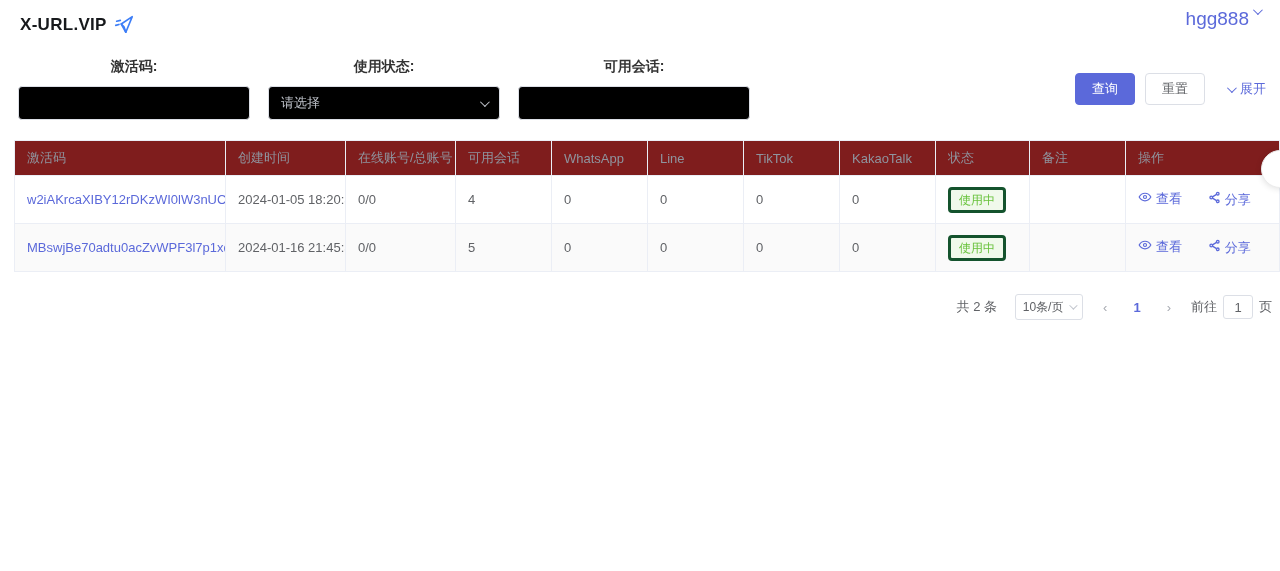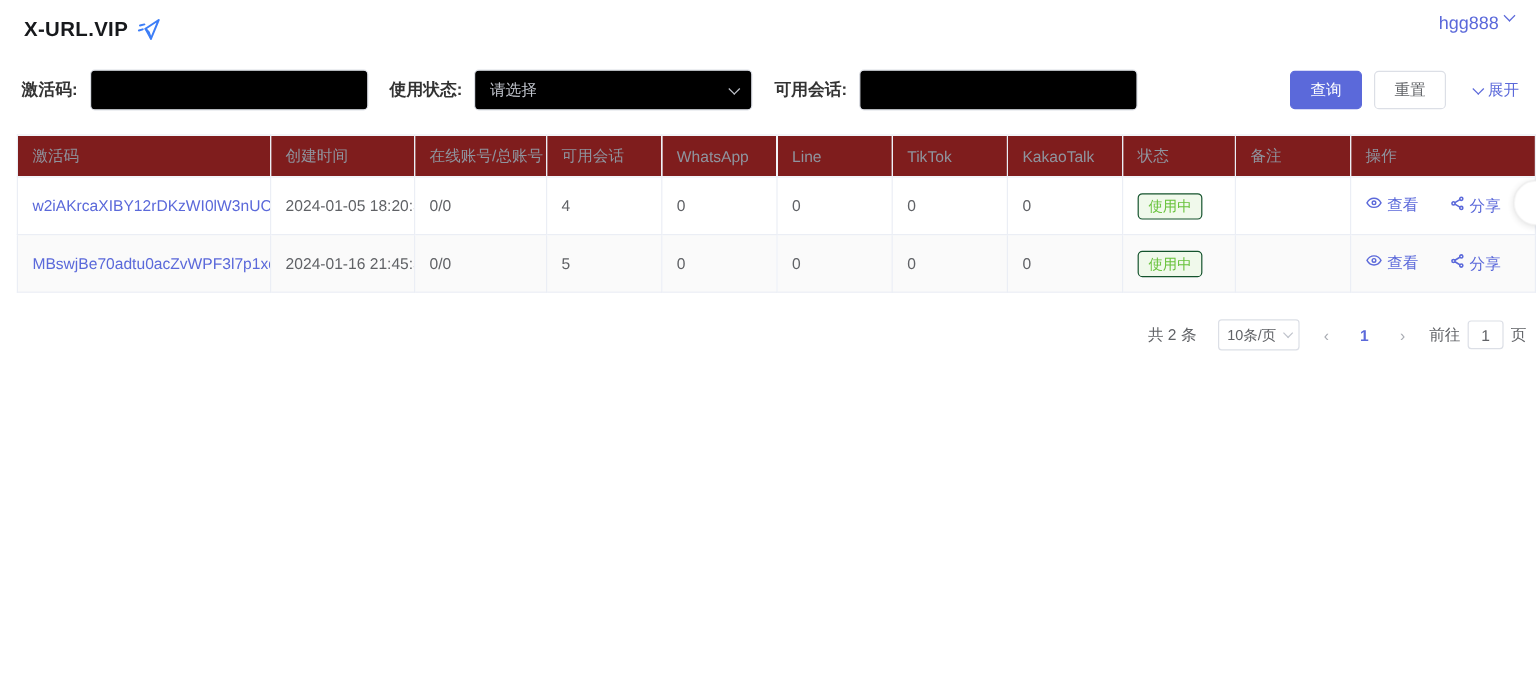--- a/index.html
+++ b/index.html
@@ -3,49 +3,49 @@
 <meta charset="utf-8">
 <style>
   * { box-sizing: border-box; margin: 0; padding: 0; }
   html,body { width: 1280px; height: 571px; background: #fff; overflow: hidden; }
   body { font-family: "Liberation Sans", "DejaVu Sans", sans-serif; font-size: 14px; color: #606266; }
 
   
   .topbar { display:flex; justify-content:space-between; align-items:center; padding: 8px 20px 6px 20px; height: 36px; }
   .logo { display:flex; align-items:center; gap:6px;margin-top:12px; }
   .logo-text { font-size: 17px; font-weight: bold; color: #17191c; letter-spacing: .3px; }
-  .user { display:flex; align-items:flex-start; gap:4px; color:#5b69da; font-size:15px; cursor:pointer; }
+  .user { display:flex; align-items:flex-start; gap:4px; color:#5b69da; font-size:19px; cursor:pointer; }
   .chev { display:inline-block; width:8px; height:8px; border-right:1.5px solid currentColor; border-bottom:1.5px solid currentColor; transform: rotate(45deg) translateY(-2px); }
   .chev-sm { width:7px; height:7px; }
 
   
   .filters { display:flex; align-items:center; justify-content:space-between; padding: 22px 14px 0 18px; }
   .filter-left { display:flex; align-items:center; gap: 18px; }
-  .filter-item { display:flex; align-items:center; gap: 10px; }
+  .filter-item { display:flex; align-items:center; gap: 10px; flex-direction: column; }
   .filter-label { font-weight: 700; color: #333; font-size: 14px; white-space: nowrap; }
   .f-input, .f-select { width: 232px; height: 34px; border:1px solid #dcdfe6; border-radius: 4px; padding: 0 12px; font-size: 13px; color:#606266; background:#000000; outline:none; }
   .f-input::placeholder { color:#c0c4cc; }
   .f-select { display:flex; align-items:center; justify-content:space-between; cursor:pointer; }
   .f-select .ph { color:#c0c4cc; }
   .f-select .chev { color:#c0c4cc; }
   .filter-right { display:flex; align-items:center; gap: 10px; }
   .btn { height: 32px; padding: 0 16px; border-radius: 4px; font-size: 13px; cursor:pointer; border:1px solid transparent; }
   .btn-primary { background: #5b69da; color: #fff; border-color:#5b69da;text-align:right; }
   .btn-plain { background:#fff; color:#606266; border:1px solid #dcdfe6; }
   .expand { display:flex; align-items:center; gap:6px; color:#5b69da; font-size:13px; cursor:pointer; margin-left: 12px; }
 
   
   .table-wrap { margin: 20px 0 0 14px; }
   table { border-collapse: collapse; width: 1266px; table-layout: fixed; }
   th, td { border: 1px solid #ebeef5; font-size: 13px; text-align: left; padding: 0 12px; overflow:hidden; white-space:nowrap; }
   th { height: 35px; color: #8f949e; font-weight: 500; background: #7f1d1d; }
   td { height: 48px; color: #606266; }
   tr.stripe td { background: #fafafa; }
   td.code { color: #5b69da; cursor: pointer; }
-  .tag-success { display:inline-block; background:#f0f9eb; border:1px solid #14532d; color:#67c23a; font-size:12px; line-height: 20px; padding: 0 8px; border-radius: 4px; }
+  .tag-success { display:inline-block; background:#f0f9eb; border:3px solid #14532d; color:#67c23a; font-size:12px; line-height: 20px; padding: 0 8px; border-radius: 4px; }
   .op { display:inline-flex; align-items:flex-start; gap:4px; color:#5b69da; cursor:pointer; font-size:13px; }
   .op + .op { margin-left: 22px; }
   .op svg { display:block; }
 
   
   .pagination { display:flex; align-items:center; justify-content:flex-end; gap: 14px; padding: 22px 8px 0 0; font-size: 13px; color:#606266; }
   .pg-total { margin-right: 4px; }
   .pg-size { width: 68px; height: 26px; border:1px solid #dcdfe6; border-radius: 3px; display:flex; align-items:center; justify-content:center; gap:6px; font-size:12px; color:#606266; cursor:pointer; }
   .pg-size .chev { width:6px; height:6px; color:#c0c4cc; }
   .pg-arrow { color:#a8abb2; cursor:pointer; padding: 0 6px; font-size: 13px; }

